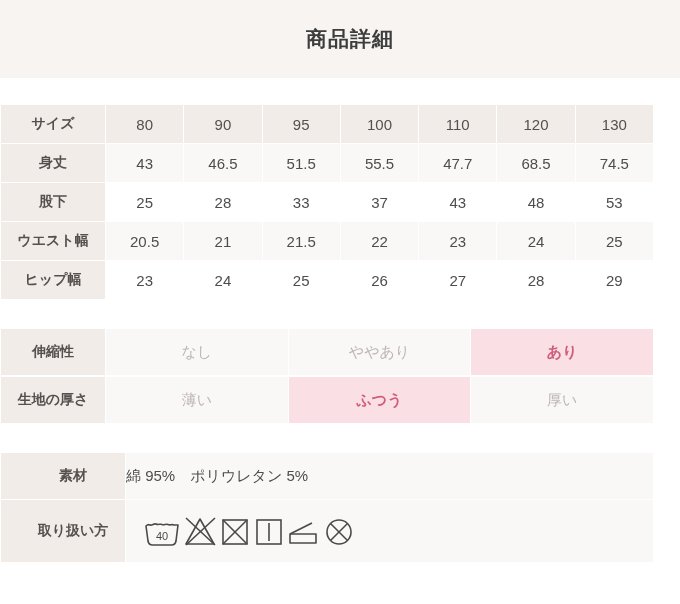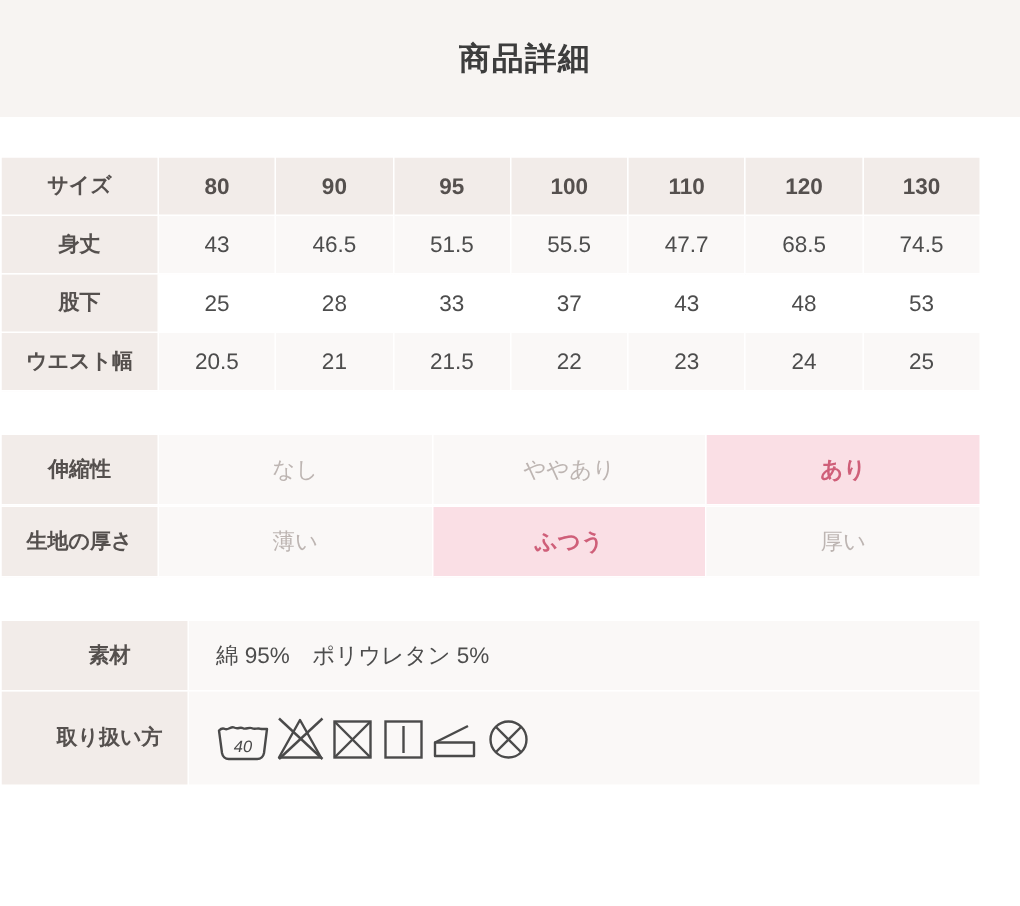--- a/index.html
+++ b/index.html
@@ -58,21 +58,21 @@
   }
   .size-table .rowhead {
     width: 104px;
     background: #f2ece9;
     font-size: 14px;
     font-weight: bold;
     color: #55504e;
     text-align: center;
   }
   .size-table .colhead {
-    font-weight: bold;
+    font-weight: normal;
     color: #55504e;
     background: #f2ece9;
   }
   .size-table .val {
     color: #4d4d4d;
     background: #faf8f7;
   }
   .size-table tr:nth-child(odd) .val {
     background: #ffffff;
   }
@@ -121,35 +121,33 @@
     background: #f2ece9;
     font-size: 14px;
     font-weight: bold;
     color: #55504e;
     text-align: center;
     padding-left: 20px;
   }
   .mat-table .matval {
     background: #faf8f7;
     text-align: left;
-    padding-left: 18px;
     font-size: 15px;
     color: #4d4d4d;
   }
   .mat-table .careval {
     background: #faf8f7;
     text-align: left;
     padding-left: 16px;
     height: 62px;
   }
   .care-icons {
     display: flex;
     align-items: center;
     gap: 0;
-    font-style: italic;
   }
   .care-icons svg {
     display: block;
   }
 
   .bottom-fill {
     height: 24px;
     background: #ffffff;
   }
 </style>
@@ -199,20 +197,30 @@
       <tr>
         <td class="rowhead">ウエスト幅</td>
         <td class="val">20.5</td>
         <td class="val">21</td>
         <td class="val">21.5</td>
         <td class="val">22</td>
         <td class="val">23</td>
         <td class="val">24</td>
         <td class="val">25</td>
       </tr>
+      <tr>
+        <td class="rowhead">ヒップ幅</td>
+        <td class="val">23</td>
+        <td class="val">24</td>
+        <td class="val">25</td>
+        <td class="val">26</td>
+        <td class="val">27</td>
+        <td class="val">28</td>
+        <td class="val">29</td>
+      </tr>
     </tbody>
   </table>
 
   <div class="spacer"></div>
 
   <table class="prop-table">
     <tbody>
       <tr>
         <td class="rowhead">伸縮性</td>
         <td class="opt">なし</td>

